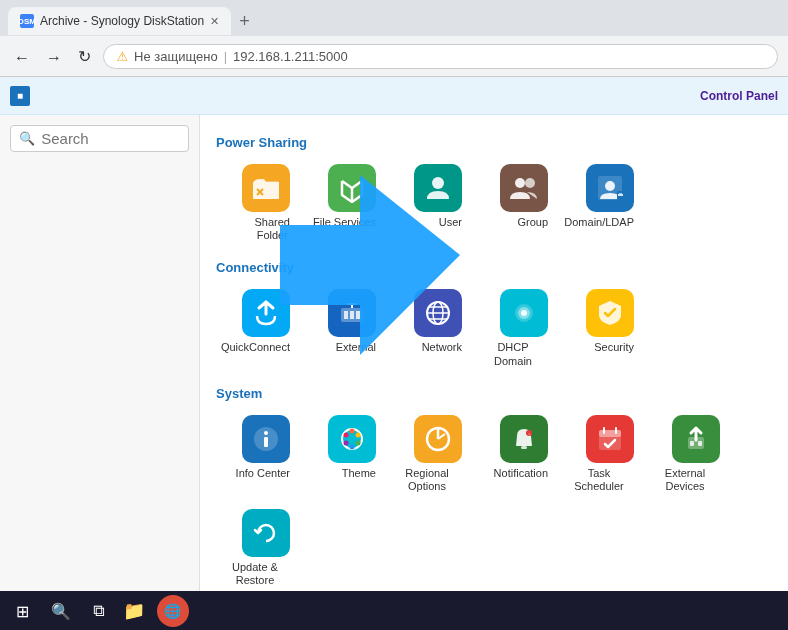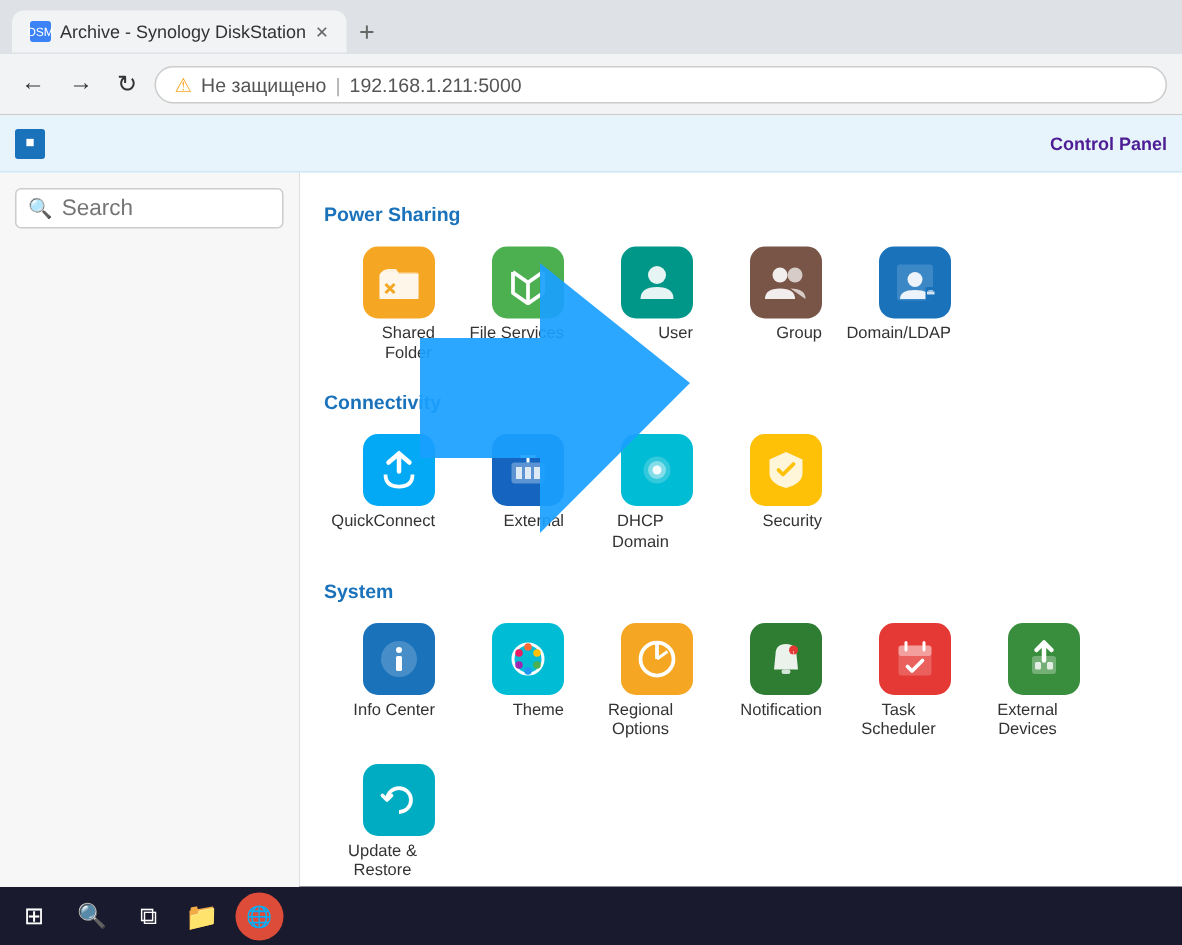--- a/index.html
+++ b/index.html
@@ -31,21 +31,21 @@
     }
     .tab .favicon {
       width: 14px; height: 14px;
       background: #3b82f6;
       border-radius: 2px;
       display: inline-flex;
       align-items: center;
       justify-content: center;
       font-size: 8px;
       color: white;
-      font-weight: normal;
+      font-weight: bold;
     }
     .tab .close-tab {
       margin-left: auto;
       font-size: 11px;
       color: #666;
       cursor: pointer;
     }
     .new-tab-btn {
       background: none;
       border: none;
@@ -363,20 +363,32 @@
                 <rect x="4" y="10" width="22" height="14" rx="2" fill="white" opacity="0.3"></rect>
                 <rect x="7" y="13" width="4" height="8" fill="white" opacity="0.8"></rect>
                 <rect x="13" y="13" width="4" height="8" fill="white" opacity="0.8"></rect>
                 <rect x="19" y="13" width="4" height="8" fill="white" opacity="0.8"></rect>
                 <path d="M10 6 L20 6 M15 6 L15 10" stroke="white" stroke-width="2"></path>
               </svg>
           </div>
           <span class="icon-label">External</span>
         </div>
         <div class="icon-item">
+          <div class="icon-box icon-indigo">
+            <svg width="30" height="30" viewBox="0 0 30 30">
+                <circle cx="15" cy="15" r="11" fill="none" stroke="white" stroke-width="2"></circle>
+                <ellipse cx="15" cy="15" rx="5" ry="11" fill="none" stroke="white" stroke-width="1.5"></ellipse>
+                <line x1="4" y1="15" x2="26" y2="15" stroke="white" stroke-width="1.5"></line>
+                <line x1="6" y1="9" x2="24" y2="9" stroke="white" stroke-width="1.5"></line>
+                <line x1="6" y1="21" x2="24" y2="21" stroke="white" stroke-width="1.5"></line>
+              </svg>
+          </div>
+          <span class="icon-label">Network</span>
+        </div>
+        <div class="icon-item">
           <div class="icon-box icon-cyan">
             <svg width="30" height="30" viewBox="0 0 30 30">
                 <circle cx="15" cy="15" r="9" fill="white" opacity="0.2"></circle>
                 <circle cx="15" cy="15" r="6" fill="white" opacity="0.4"></circle>
                 <circle cx="15" cy="15" r="3" fill="white" opacity="0.9"></circle>
               </svg>
           </div>
           <span class="icon-label">DHCP Domain</span>
         </div>
         <div class="icon-item">

